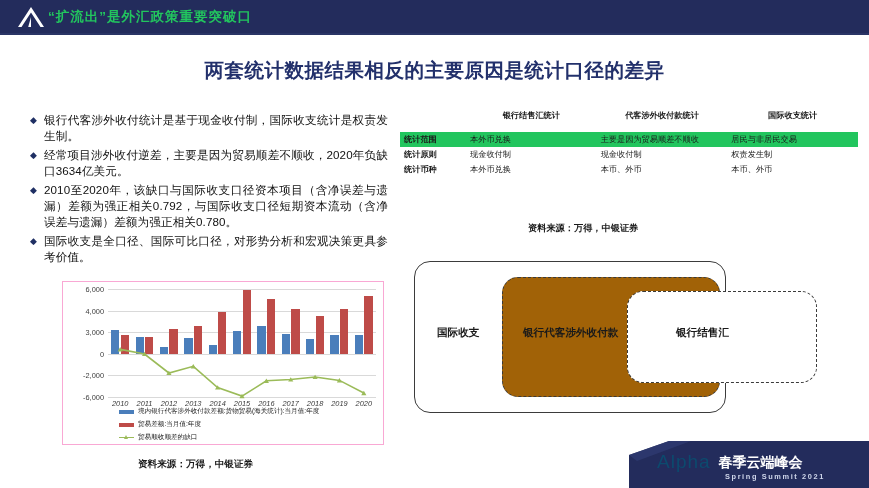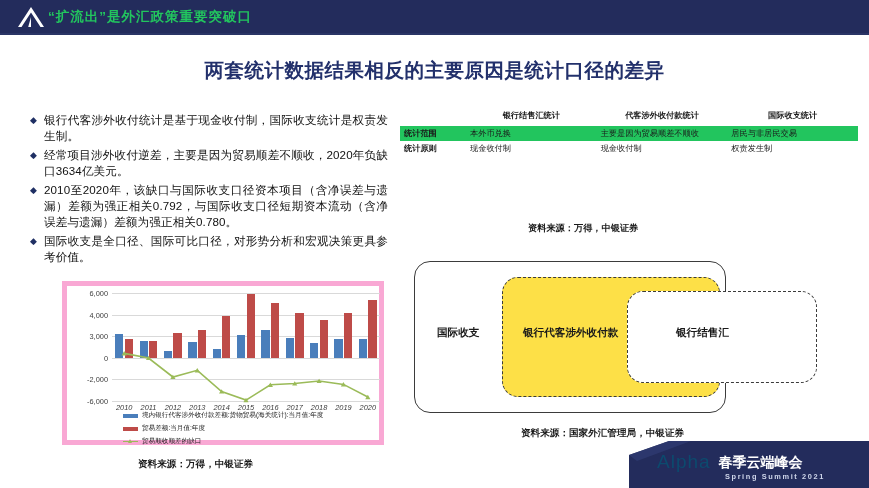--- a/index.html
+++ b/index.html
@@ -39,21 +39,21 @@
     text-align:left;
   }
   .bullet-text{
     flex:1 1 auto;color:#111;font-size:11.6px;line-height:16.4px;
     text-align:justify;letter-spacing:.1px;
   }
 
   
   .chart-box{
     position:absolute;left:62px;top:281px;width:322px;height:164px;
-    border:5px solid #f9a8d4;background:#fff;box-sizing:border-box;
+    border:1px solid #f9a8d4;background:#fff;box-sizing:border-box;
   }
   .plot{position:absolute;left:45px;top:7px;width:268px;height:108px;}
   .gridline{position:absolute;left:0;width:268px;height:1px;background:#d9d9d9;}
   .ylab{
     position:absolute;right:272px;width:40px;text-align:right;
     font-size:7.4px;color:#404040;transform:translateY(-4px);
   }
   .group{position:absolute;bottom:0;width:24.4px;height:108px;}
   .bar{position:absolute;bottom:0;width:8.5px;}
   .bar.blue{background:#4a7ebb;left:1.5px;}
@@ -84,35 +84,35 @@
     position:absolute;left:138px;top:458px;font-size:9.6px;color:#1a1a1a;font-weight:bold;
   }
 
   
   .table-wrap{position:absolute;left:400px;top:108px;width:458px;}
   table.stat{border-collapse:collapse;width:458px;table-layout:fixed;}
   table.stat th,table.stat td{
     padding:2px 4px;font-size:8.2px;color:#1a1a1a;vertical-align:middle;
     font-family:"Liberation Serif","DejaVu Serif",serif;line-height:11px;
   }
-  table.stat th{font-weight:bold;text-align:center;padding-bottom:5px;}
+  table.stat th{font-weight:bold;text-align:center;padding-bottom:11px;}
   table.stat th.corner{width:58px;}
   table.stat td.rowhead{font-weight:bold;text-align:left;width:58px;}
   table.stat tr.tint td{background:#22c55e;}
   .src-table{
     position:absolute;left:528px;top:222px;font-size:9.2px;color:#1a1a1a;font-weight:bold;
   }
 
   
   .venn{position:absolute;left:404px;top:253px;width:452px;height:168px;}
   .vbox{position:absolute;box-sizing:border-box;display:flex;align-items:center;justify-content:center;}
   .vbox span{font-size:10.6px;color:#1a1a1a;font-weight:bold;}
   .vbox.outer{left:10px;top:8px;width:312px;height:152px;border:1px solid #3b3b3b;border-radius:16px;background:#fff;}
   .vbox.outer span{position:absolute;left:22px;top:64px;}
-  .vbox.mid{left:98px;top:24px;width:218px;height:120px;border:1.3px dashed #3b3b3b;border-radius:16px;background:#fde047;}
+  .vbox.mid{left:98px;top:24px;width:218px;height:120px;border:1.3px dashed #3b3b3b;border-radius:16px;background:#a16207;}
   .vbox.mid span{position:absolute;left:20px;top:48px;}
   .vbox.inner{left:223px;top:38px;width:190px;height:92px;border:1.3px dashed #3b3b3b;border-radius:16px;background:#fff;}
   .vbox.inner span{position:absolute;left:48px;top:34px;}
   .src-venn{
     position:absolute;left:521px;top:427px;font-size:9.6px;color:#1a1a1a;font-weight:bold;
   }
 
   
   .footer{
     position:absolute;right:0;bottom:0;width:240px;height:47px;overflow:hidden;
@@ -282,37 +282,42 @@
           <td>本外币兑换</td>
           <td>主要是因为贸易顺差不顺收</td>
           <td>居民与非居民交易</td>
         </tr>
         <tr>
           <td class="rowhead">统计原则</td>
           <td>现金收付制</td>
           <td>现金收付制</td>
           <td>权责发生制</td>
         </tr>
+        <tr>
+          <td class="rowhead">统计币种</td>
+          <td>本外币兑换</td>
+          <td>本币、外币</td>
+          <td>本币、外币</td>
+        </tr>
       </tbody>
     </table>
   </div>
   <div class="src-table">资料来源：万得，中银证券</div>
 
   <div class="venn">
     <div class="vbox outer">
       <span>国际收支</span>
     </div>
     <div class="vbox mid">
       <span>银行代客涉外收付款</span>
     </div>
     <div class="vbox inner">
       <span>银行结售汇</span>
     </div>
   </div>
-  <div class="src-venn">资料来源：国家外汇管理局，中银证券</div>
 
   <div class="footer">
     <svg class="footer-bg" viewBox="0 0 240 47" preserveAspectRatio="none">
       <path d="M0 14 L40 0 L240 0 L240 47 L0 47 Z" fill="#232c5c"></path>
       <path d="M0 14 L40 0 L62 0 L8 20 Z" fill="#2e3a70" opacity="0.85"></path>
     </svg>
     <div class="footer-inner">
       <div class="footer-alpha">Alpha</div>
       <div class="footer-cn">春季云端峰会</div>
     </div>

